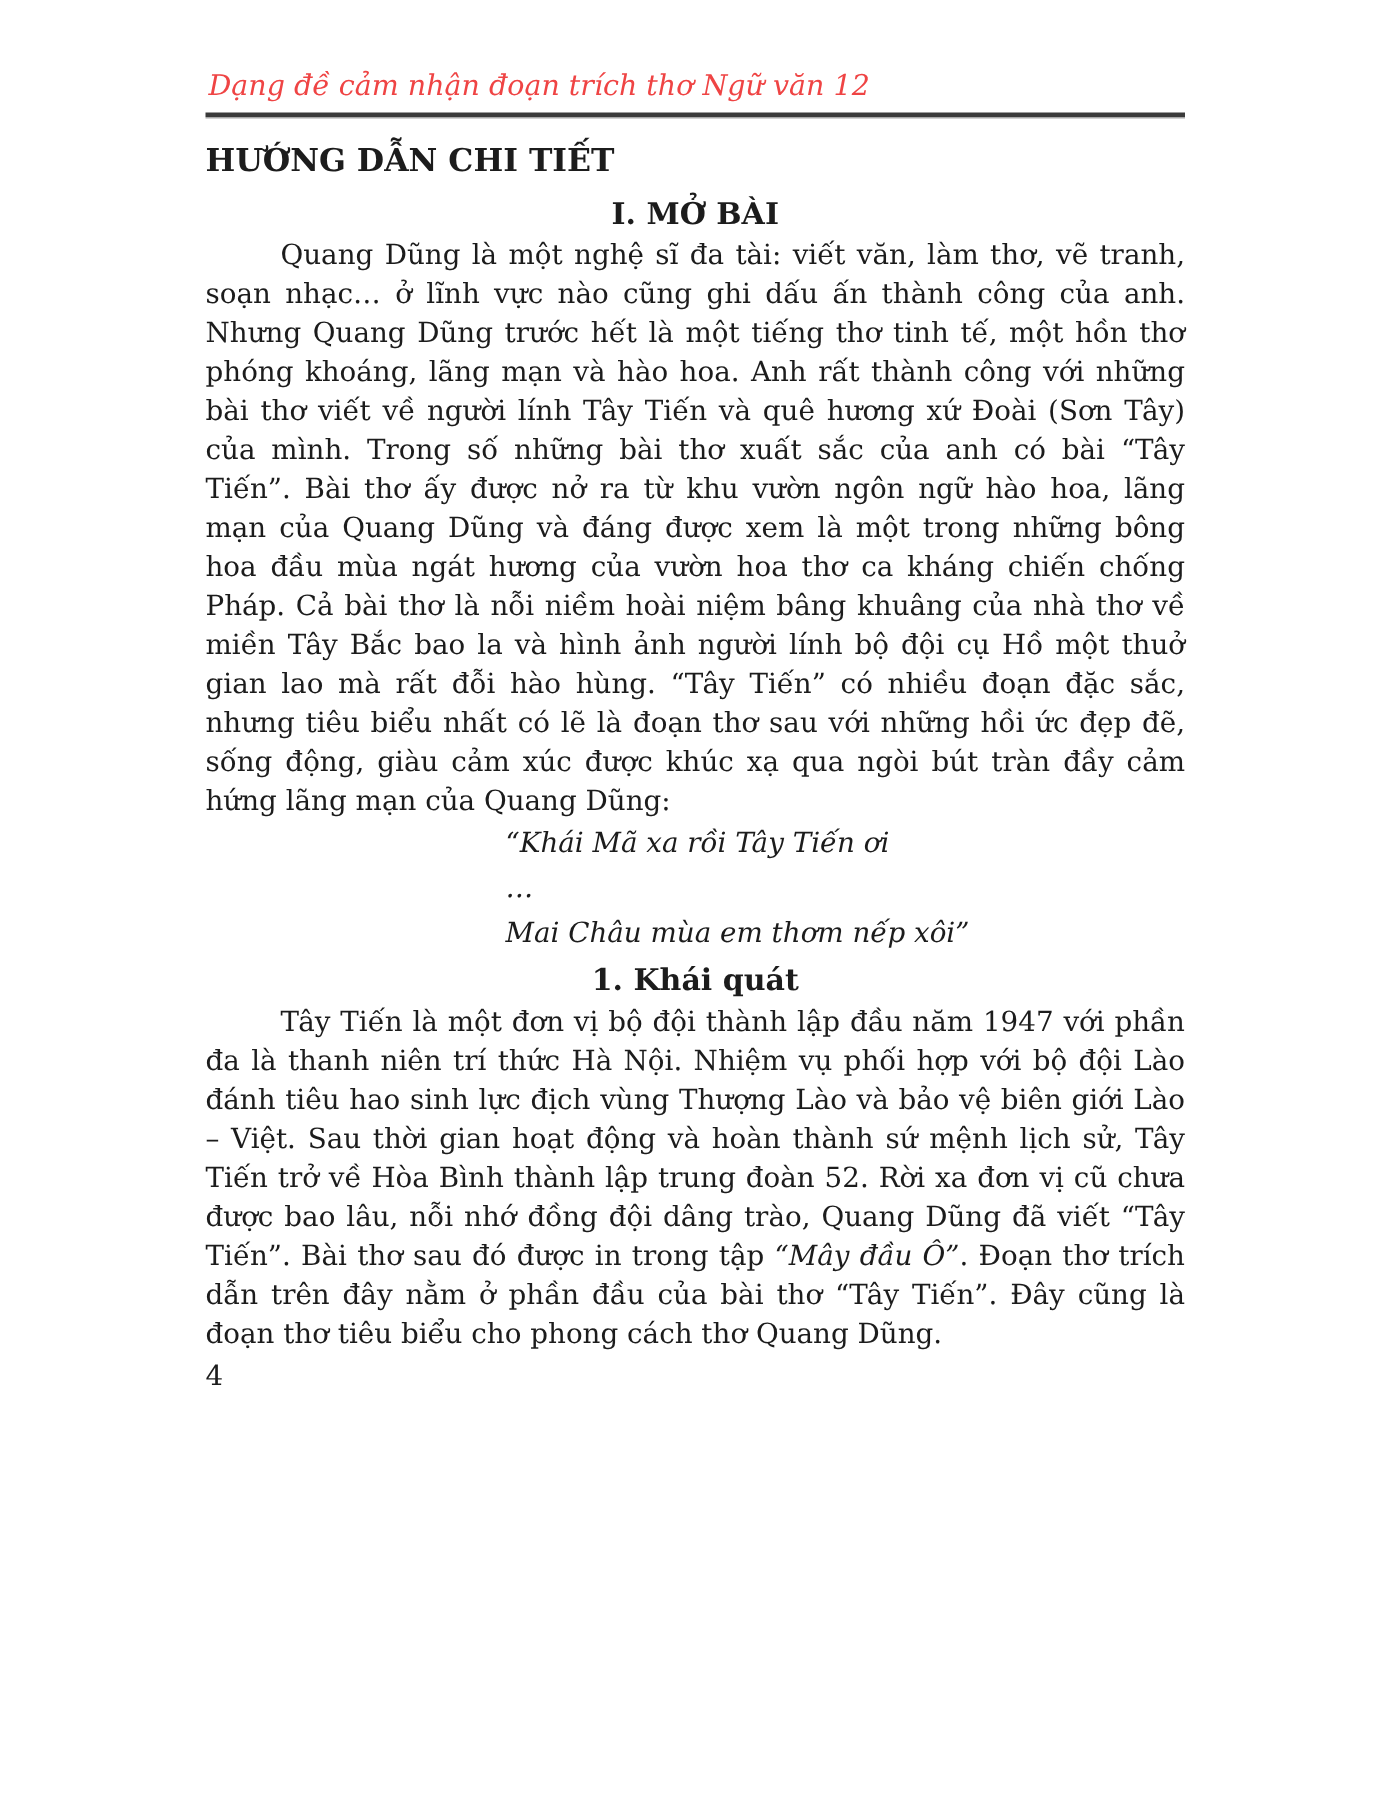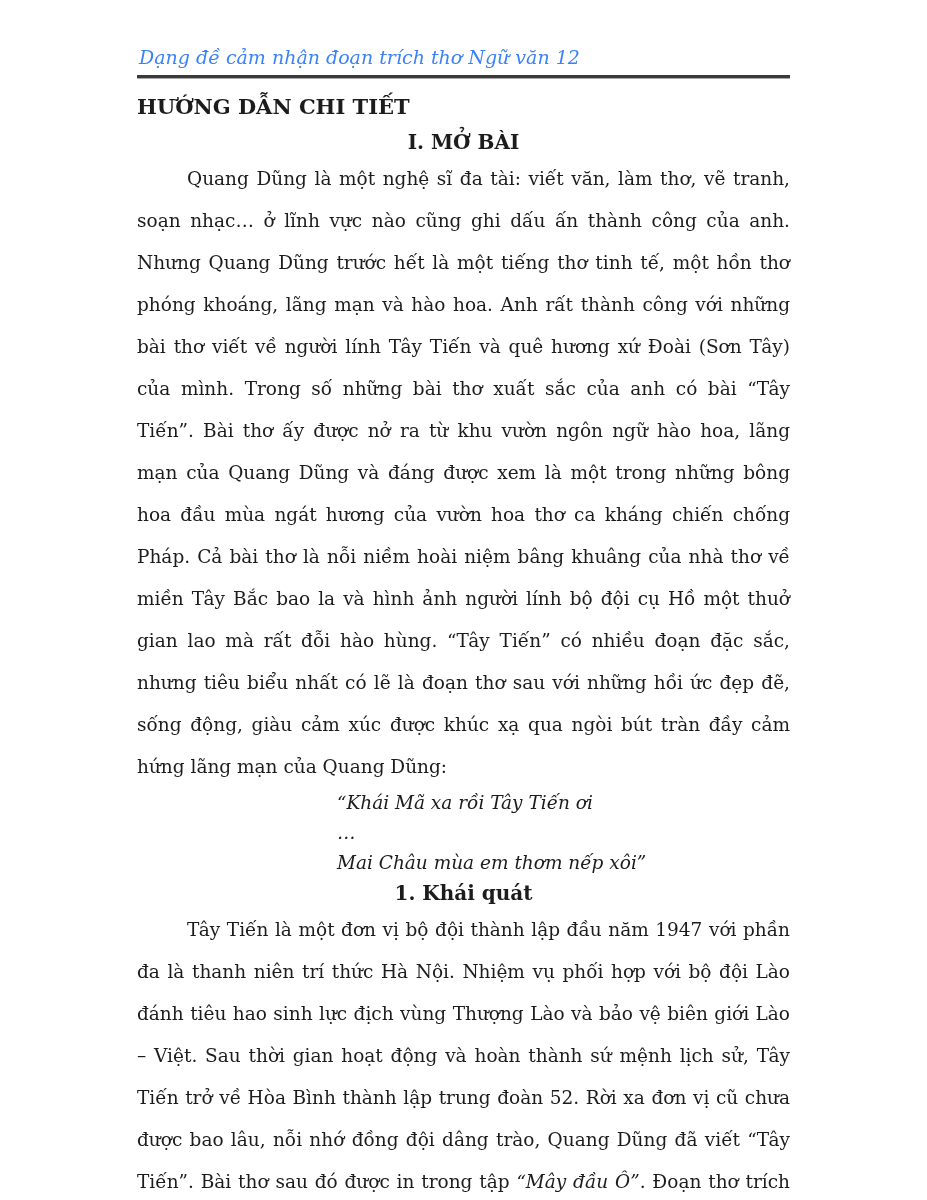--- a/index.html
+++ b/index.html
@@ -16,21 +16,21 @@
     box-sizing: border-box;
     padding: 44px 137px 0 137px;
     overflow: hidden;
     font-family: "DejaVu Serif", "Liberation Serif", serif;
     color: #1c1c1c;
   }
   .running-header {
     font-style: italic;
     font-size: 19px;
     line-height: 26px;
-    color: #3b82f6;
+    color: #ef4444;
     padding-left: 2px;
   }
   .header-rule {
     margin-top: 5px;
     height: 0;
     border-top: 3px solid #3a3a3a;
     border-bottom: 1px solid #a8a8a8;
   }
   .doc-title {
     margin: 14px 0 6px 0;
@@ -42,21 +42,21 @@
   .h-level1 {
     font-size: 20px;
     font-weight: bold;
     line-height: 31px;
     margin: 0;
     text-align: center;
   }
   .body-para {
     margin: 0;
     font-size: 18.5px;
-    line-height: 42px;
+    line-height: 26px;
     text-align: justify;
     text-indent: 50px;
   }
   .quote-block {
     margin: 0 0 0 200px;
     font-style: italic;
     font-size: 18.5px;
     line-height: 30px;
   }
   .quote-line { white-space: nowrap; }

